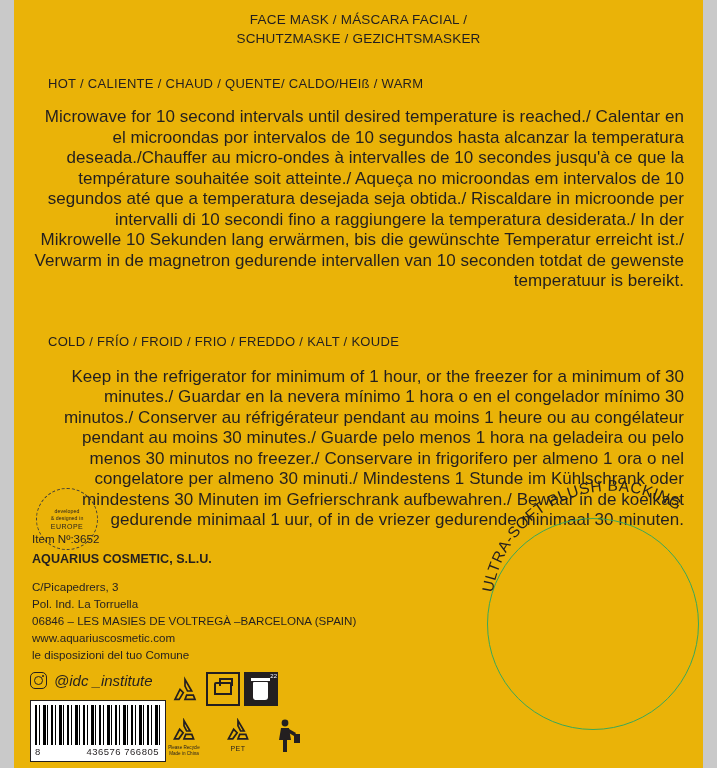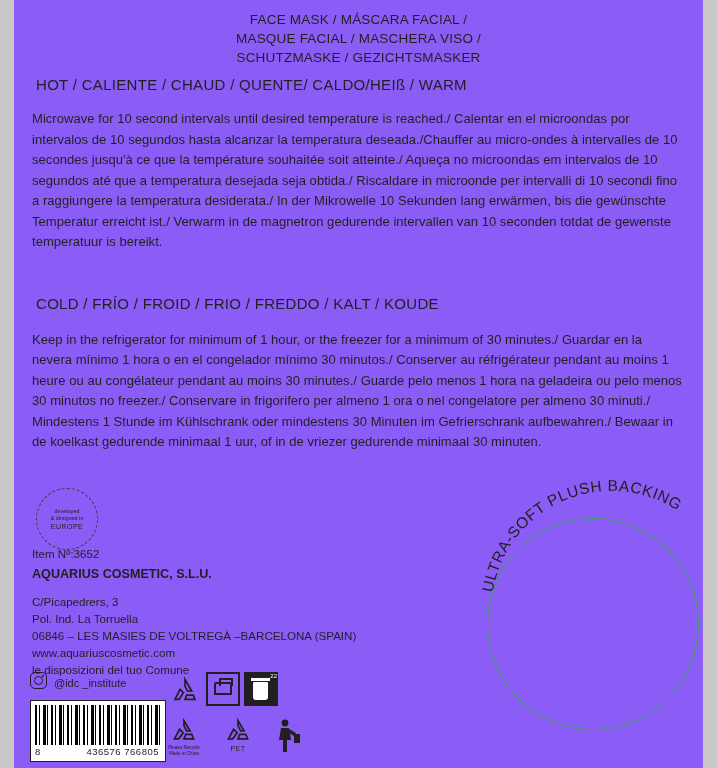--- a/index.html
+++ b/index.html
@@ -12,21 +12,21 @@
     height: 768px;
     background: #ffffff;
     font-family: "Liberation Sans", sans-serif;
     color: #231f20;
     position: relative;
     overflow: hidden;
   }
   .page {
     position: absolute;
     inset: 0;
-    background: #8b5cf6;
+    background: #eab308;
   }
   
   .edge-strip {
     position: absolute;
     top: 0;
     bottom: 0;
     width: 14px;
     background: #c9c9c9;
   }
   .edge-strip.left { left: 0; }
@@ -45,31 +45,32 @@
   }
   .title-block div { white-space: nowrap; }
 
   .content {
     position: absolute;
     left: 32px;
     top: 76px;
     width: 652px;
   }
   .section-head {
-    font-size: 15px;
+    font-size: 13px;
     letter-spacing: 0.3px;
-    margin: 0 0 16px 4px;
+    margin: 0 0 16px 16px;
     color: #231f20;
   }
   .section-body {
-    font-size: 13px;
+    font-size: 17px;
     line-height: 20.5px;
     letter-spacing: 0.05px;
     margin: 0;
     color: #231f20;
+    text-align: right;
   }
   .section.cold { margin-top: 42px; }
   .section.cold .section-head { margin-bottom: 18px; }
 
   
   .europe-badge {
     position: absolute;
     left: 36px;
     top: 488px;
     width: 62px;
@@ -84,40 +85,41 @@
     font-size: 5.2px;
     line-height: 7.5px;
     color: #231f20;
     letter-spacing: 0.1px;
   }
   .europe-badge .big { font-size: 7px; letter-spacing: .5px; }
 
   .addr {
     position: absolute;
     left: 32px;
-    top: 545px;
+    top: 530px;
     width: 430px;
     font-size: 11.6px;
     line-height: 17px;
     color: #231f20;
   }
   .addr .item-no { margin-bottom: 4px; }
   .addr .company { font-weight: bold; font-size: 12.6px; margin-bottom: 10px; }
   .addr .line { }
   .addr .web { font-weight: normal; }
 
   .insta {
     position: absolute;
     left: 30px;
     top: 672px;
     display: flex;
     align-items: flex-end;
     gap: 7px;
-    font-size: 11px;
-    color: #231f20;
+    font-size: 15px;
+    color: #231f20;
+    font-style: italic;
   }
   .insta-glyph {
     width: 17px;
     height: 17px;
     border: 1.6px solid #231f20;
     border-radius: 5px;
     position: relative;
   }
   .insta-glyph::before {
     content: "";
@@ -296,21 +298,20 @@
 </head>
 <body>
 
 <div class="page">
 
   <div class="edge-strip left"></div>
   <div class="edge-strip right"></div>
 
   <div class="title-block">
     <div>FACE MASK / MÁSCARA FACIAL /</div>
-    <div>MASQUE FACIAL / MASCHERA VISO /</div>
     <div>SCHUTZMASKE / GEZICHTSMASKER</div>
   </div>
 
   <div class="content">
     <div class="section hot">
       <p class="section-head">HOT / CALIENTE / CHAUD / QUENTE/ CALDO/HEIß / WARM</p>
       <p class="section-body">Microwave for 10 second intervals until desired temperature is reached./ Calentar en el microondas por intervalos de 10 segundos hasta alcanzar la temperatura deseada./Chauffer au micro-ondes à intervalles de 10 secondes jusqu'à ce que la température souhaitée soit atteinte./ Aqueça no microondas em intervalos de 10 segundos até que a temperatura desejada seja obtida./ Riscaldare in microonde per intervalli di 10 secondi fino a raggiungere la temperatura desiderata./ In der Mikrowelle 10 Sekunden lang erwärmen, bis die gewünschte Temperatur erreicht ist./ Verwarm in de magnetron gedurende intervallen van 10 seconden totdat de gewenste temperatuur is bereikt.</p>
     </div>
     <div class="section cold">
       <p class="section-head">COLD / FRÍO / FROID / FRIO / FREDDO / KALT / KOUDE</p>

